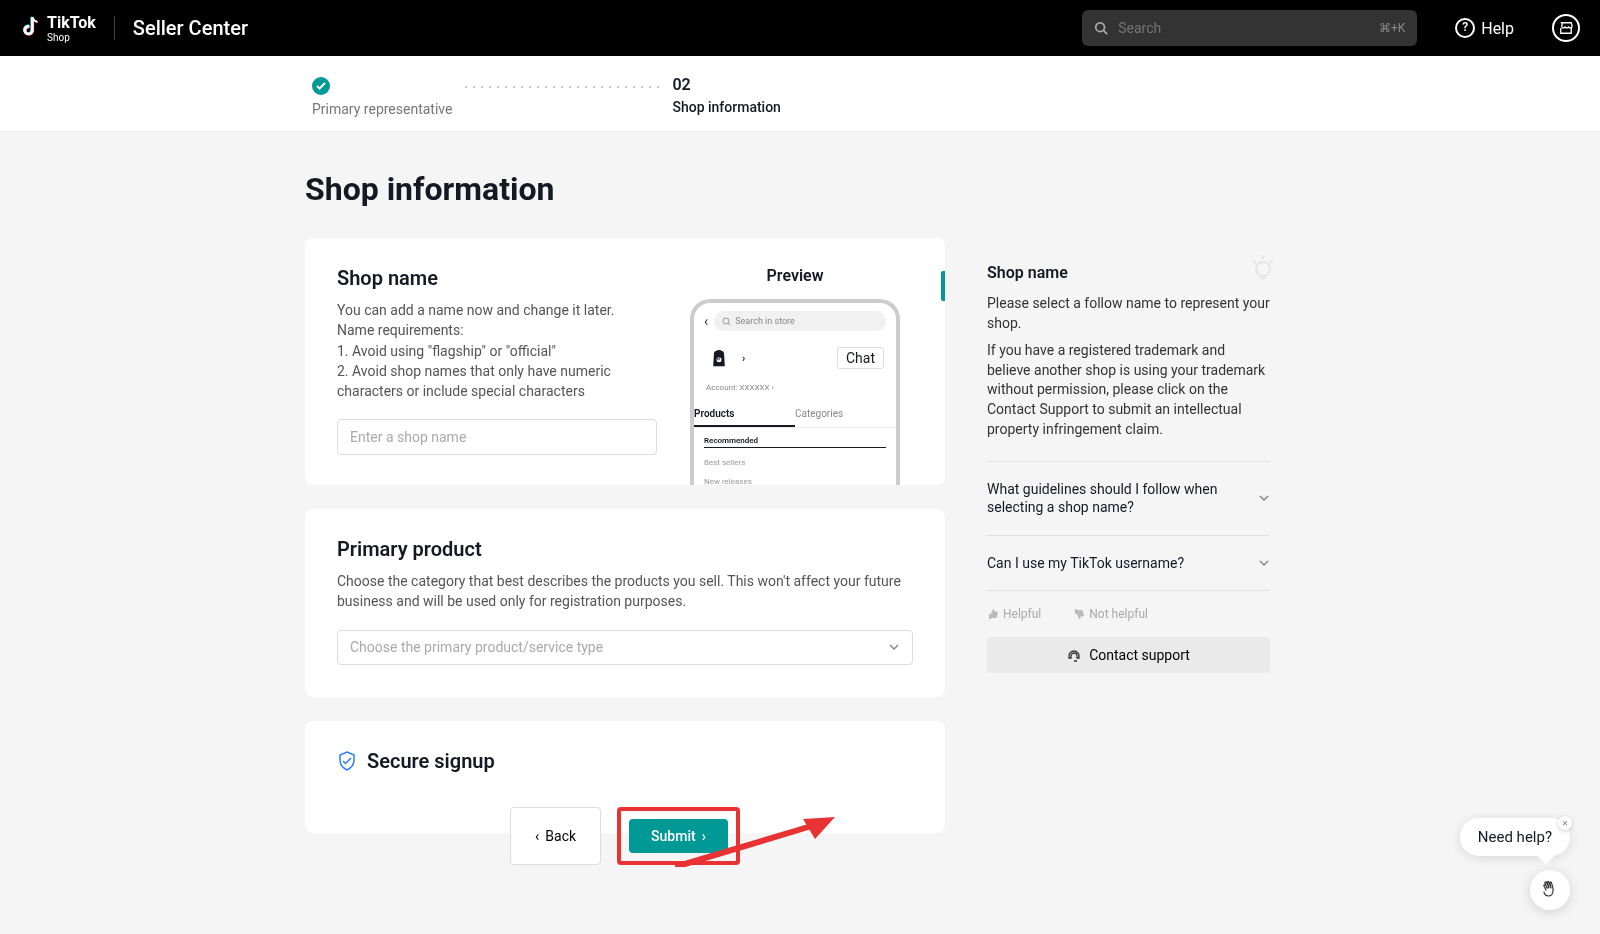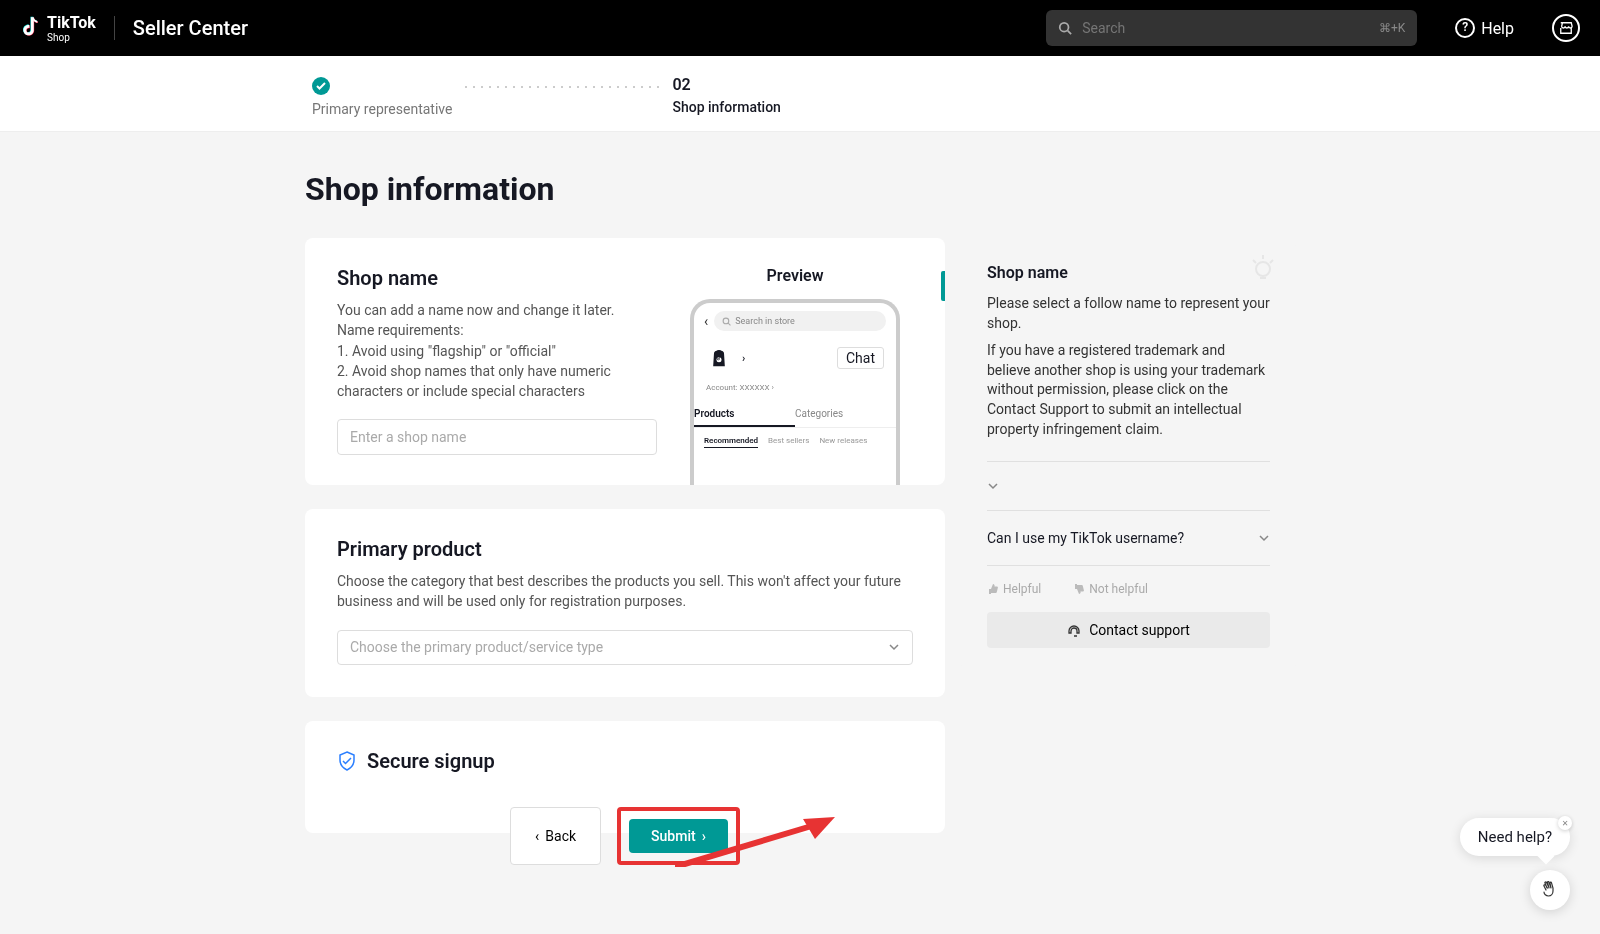--- a/index.html
+++ b/index.html
@@ -7,21 +7,21 @@
 
 
 .header { background: #000; height: 56px; display: flex; align-items: center; padding: 0 20px; }
 .logo-wrap { display: flex; align-items: center; }
 .logo-icon { width: 22px; height: 24px; margin-right: 5px; }
 .logo-text { color: #fff; font-weight: 700; font-size: 16px; line-height: 0.9; }
 .logo-shop { color: #fff; font-size: 10px; display: block; }
 .divider-v { width: 1px; height: 24px; background: #444; margin: 0 18px; }
 .seller-center { color: #fff; font-size: 20px; font-weight: 500; }
 .header-spacer { flex: 1; }
-.search-box { background: #333; border-radius: 6px; height: 36px; width: 371px; display: flex; align-items: center; padding: 0 12px; }
+.search-box { background: #333; border-radius: 6px; height: 36px; width: 335px; display: flex; align-items: center; padding: 0 12px; }
 .search-icon { width: 14px; height: 14px; margin-right: 10px; }
 .search-input { background: transparent; border: none; outline: none; color: #eee; font-size: 14px; flex: 1; }
 .search-kbd { color: #888; font-size: 12px; }
 .help-wrap { display: flex; align-items: center; color: #fff; margin-left: 38px; cursor: pointer; }
 .help-icon { width: 20px; height: 20px; margin-right: 6px; border: 2px solid #fff; border-radius: 50%; position: relative; }
 .help-icon::after { content: "?"; position: absolute; left: 0; right: 0; top: 0; text-align: center; font-size: 12px; font-weight: 600; }
 .shop-circle { width: 28px; height: 28px; border: 2px solid #fff; border-radius: 50%; margin-left: 38px; display: flex; align-items: center; justify-content: center; cursor: pointer; }
 .shop-circle svg { width: 14px; height: 14px; }
 
 
@@ -57,21 +57,21 @@
 .phone-search { flex: 1; background: #f1f1f1; border-radius: 12px; height: 20px; display: flex; align-items: center; padding: 0 8px; font-size: 9px; color: #888; }
 .phone-profile-row { display: flex; align-items: center; padding: 6px 12px; }
 .phone-avatar { width: 26px; height: 26px; background: #fff; border-radius: 4px; display: flex; align-items: center; justify-content: center; }
 .phone-avatar svg { width: 20px; height: 24px; }
 .phone-chevron { margin-left: 10px; font-size: 11px; font-weight: 600; }
 .phone-chat { margin-left: auto; border: 1px solid #ddd; border-radius: 3px; padding: 2px 8px; font-size: 14px; }
 .phone-account { font-size: 8px; color: #888; padding: 6px 12px 10px; }
 .phone-tabs { display: flex; border-bottom: 1px solid #eee; }
 .phone-tab { flex: 1; text-align: left; font-size: 10px; padding: 6px 0; color: #888; }
 .phone-tab.active { color: #161823; font-weight: 600; border-bottom: 2px solid #161823; }
-.phone-subtabs { display: flex; padding: 8px 10px; gap: 10px; }
+.phone-subtabs { display: flex; padding: 8px 10px; gap: 10px; flex-direction: column; }
 .phone-subtab { font-size: 8px; color: #999; }
 .phone-subtab.active { color: #161823; font-weight: 600; border-bottom: 1.5px solid #161823; padding-bottom: 2px; }
 .preview-bar { position: absolute; right: -32px; top: 5px; width: 4px; height: 30px; background: #009995; border-radius: 2px 0 0 2px; }
 
 
 .select-box { width: 100%; height: 35px; border: 1px solid #ddd; border-radius: 4px; padding: 0 12px; font-size: 14px; display: flex; align-items: center; justify-content: space-between; margin-top: 18px; cursor: pointer; }
 .select-placeholder { color: #aaa; }
 .chevron-down { width: 12px; height: 12px; }
 
 
@@ -272,20 +272,21 @@
           <line x1="15" y1="3" x2="15" y2="7" stroke="#bbb" stroke-width="2"></line>
           <line x1="5" y1="8" x2="8" y2="11" stroke="#bbb" stroke-width="2"></line>
           <line x1="25" y1="8" x2="22" y2="11" stroke="#bbb" stroke-width="2"></line>
           <line x1="12" y1="26" x2="18" y2="26" stroke="#bbb" stroke-width="2"></line>
         </svg>
         <div class="side-title">Shop name</div>
         <div class="side-text">Please select a follow name to represent your shop.</div>
         <div class="side-text">If you have a registered trademark and believe another shop is using your trademark without permission, please click on the Contact Support to submit an intellectual property infringement claim.</div>
         <hr class="side-hr">
         <div class="faq-item">
+          <span class="faq-text">What guidelines should I follow when selecting a shop name?</span>
           <svg width="12" height="12" viewBox="0 0 12 12">
               <path d="M2 4l4 4 4-4" stroke="#888" stroke-width="1.5" fill="none"></path>
             </svg>
         </div>
         <div class="faq-item">
           <span class="faq-text">Can I use my TikTok username?</span>
           <svg width="12" height="12" viewBox="0 0 12 12">
               <path d="M2 4l4 4 4-4" stroke="#888" stroke-width="1.5" fill="none"></path>
             </svg>
         </div>

